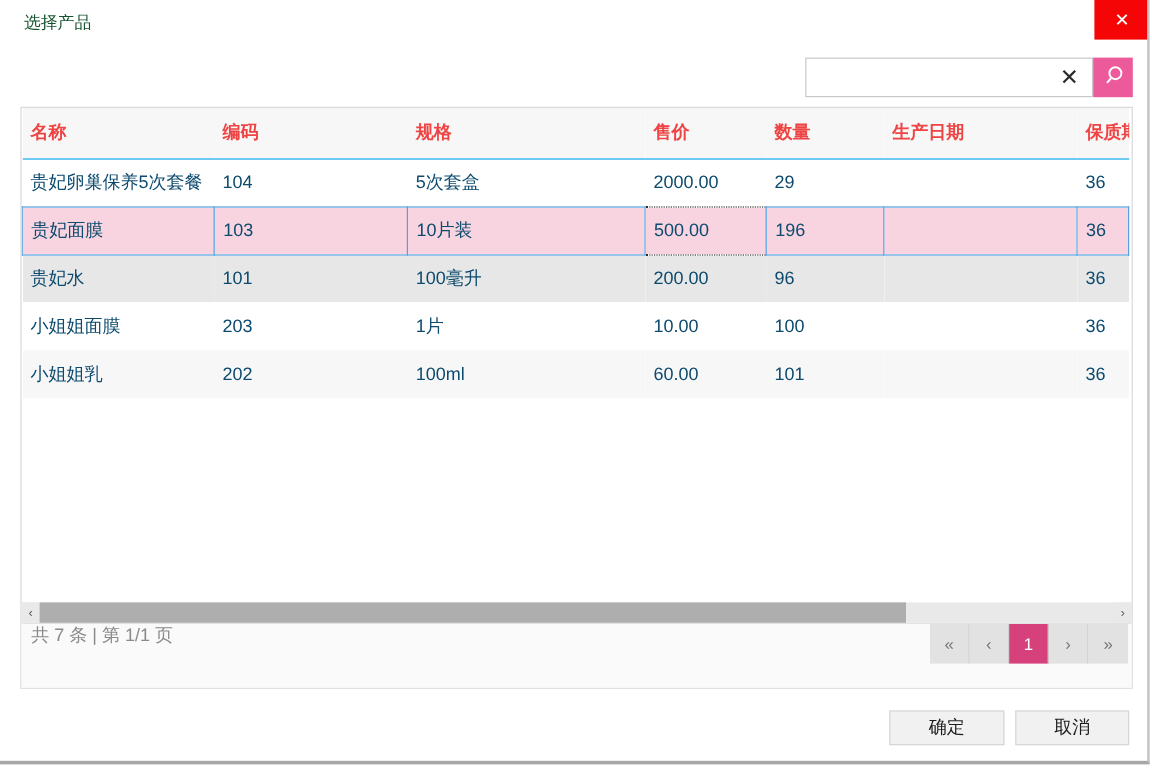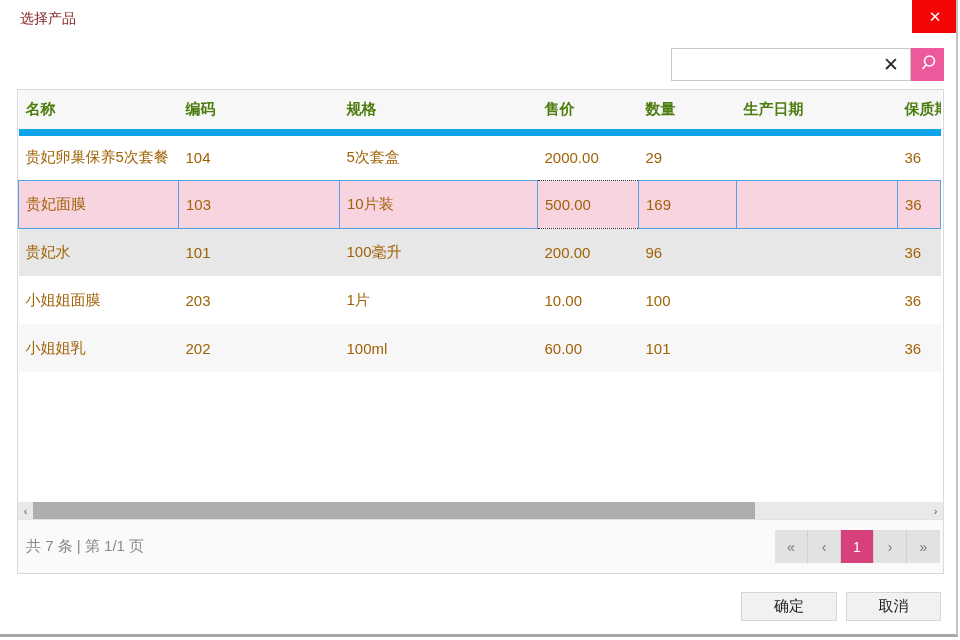--- a/index.html
+++ b/index.html
@@ -1,59 +1,59 @@
 <!DOCTYPE html>
 <html><head>
 <meta charset="utf-8">
 <style>
   * { margin:0; padding:0; box-sizing:border-box; }
   html,body { width:960px; height:640px; background:#fff; font-family:"Liberation Sans", sans-serif; }
   .window { position:relative; width:958px; height:637px; background:#fff;
             border-right:2px solid #c2c2c2; border-bottom:3px solid #a8a8a8; overflow:hidden; }
 
   
-  .title { position:absolute; left:20px; top:10px; font-size:14px; color:#7f1d1d; }
+  .title { position:absolute; left:20px; top:10px; font-size:14px; color:#14532d; }
   .close-btn { position:absolute; left:912px; top:0; width:46px; height:33px; background:#f50505;
                color:#fff; font-size:15px; display:flex; align-items:center; justify-content:center; cursor:pointer; }
 
   
   .search-input { position:absolute; left:671px; top:48px; width:240px; height:33px;
                   border:1px solid #c9c9c9; background:#fff; padding:0 30px 0 8px; font-size:14px; outline:none; }
   .clear-icon { position:absolute; left:876px; top:48px; width:30px; height:33px; display:flex;
                 align-items:center; justify-content:center; font-size:19px; color:#2b2b2b; cursor:pointer; }
   .search-btn { position:absolute; left:911px; top:48px; width:33px; height:33px; background:#ec5a9c;
                 border:none; display:flex; align-items:center; justify-content:center; cursor:pointer; }
 
   
   .panel { position:absolute; left:17px; top:89px; width:927px; height:485px;
            border:1px solid #d9d9d9; display:flex; flex-direction:column; background:#fff; }
   .grid-viewport { height:414px; overflow:hidden; }
   table { border-collapse:collapse; table-layout:fixed; width:922px; }
   col.c1{width:160px} col.c2{width:161px} col.c3{width:198px} col.c4{width:101px}
   col.c5{width:98px}  col.c6{width:161px} col.c7{width:43px}
   th { height:42px; font-size:15px; font-weight:bold; text-align:left; padding:0 0 0 7px;
-       background:#f7f7f7; border-bottom:7px solid #0ea5e9; color:#4d7c0f;
+       background:#f7f7f7; border-bottom:1px solid #0ea5e9; color:#ef4444;
        white-space:nowrap; overflow:hidden; cursor:pointer; }
-  td { height:48px; font-size:15px; color:#a16207; padding:0 0 0 7px;
+  td { height:40px; font-size:15px; color:#0c4a6e; padding:0 0 0 7px;
        white-space:nowrap; overflow:hidden; cursor:pointer; }
   tr.row-hover td { background:#e7e7e7; }
   tr.row-stripe td { background:#f7f7f7; }
   tr.row-selected td { background:#f8d3e0; border:1px solid #54a0e0;margin-top:36px; }
   tr.row-selected td.focused { border:1px dotted #2e2e2e; }
 
   
   .hscroll { position:relative; height:17px; background:#e9e9e9; flex:none; }
   .hs-arrow { position:absolute; top:0; width:15px; height:17px; display:flex; align-items:center;
               justify-content:center; font-size:11px; color:#5a5a5a; background:#e9e9e9; cursor:pointer; }
   .hs-left { left:0; } .hs-right { right:0; }
   .hs-thumb { position:absolute; left:15px; top:0; width:722px; height:17px; background:#aeaeae; cursor:pointer; }
 
   
   .grid-footer { height:54px; background:#fafafa; border-top:1px solid #e3e3e3;
-                 display:flex; align-items:center; justify-content:space-between; padding:0 3px 0 8px; }
+                 display:flex; align-items:flex-start; justify-content:space-between; padding:0 3px 0 8px; }
   .summary { font-size:15px; color:#8a8a8a; }
   .pager { display:flex; }
   .page-btn { width:33px; height:33px; background:#e2e2e2; border-right:1px solid #cfcfcf;
               display:flex; align-items:center; justify-content:center; font-size:14px; color:#767676; cursor:pointer; }
   .page-btn:last-child { border-right:none; }
   .page-btn.active { background:#d6417c; color:#fff; }
 
   
   .btn { position:absolute; top:592px; height:29px; background:#f1f1f1; border:1px solid #d6d6d6;
          font-size:15px; color:#1c1c1c; display:flex; align-items:center; justify-content:center;
@@ -113,21 +113,21 @@
             <td>2000.00</td>
             <td>29</td>
             <td></td>
             <td>36</td>
           </tr>
           <tr class="row-selected">
             <td>贵妃面膜</td>
             <td>103</td>
             <td>10片装</td>
             <td class="focused">500.00</td>
-            <td>169</td>
+            <td>196</td>
             <td></td>
             <td>36</td>
           </tr>
           <tr class="row-hover">
             <td>贵妃水</td>
             <td>101</td>
             <td>100毫升</td>
             <td>200.00</td>
             <td>96</td>
             <td></td>

